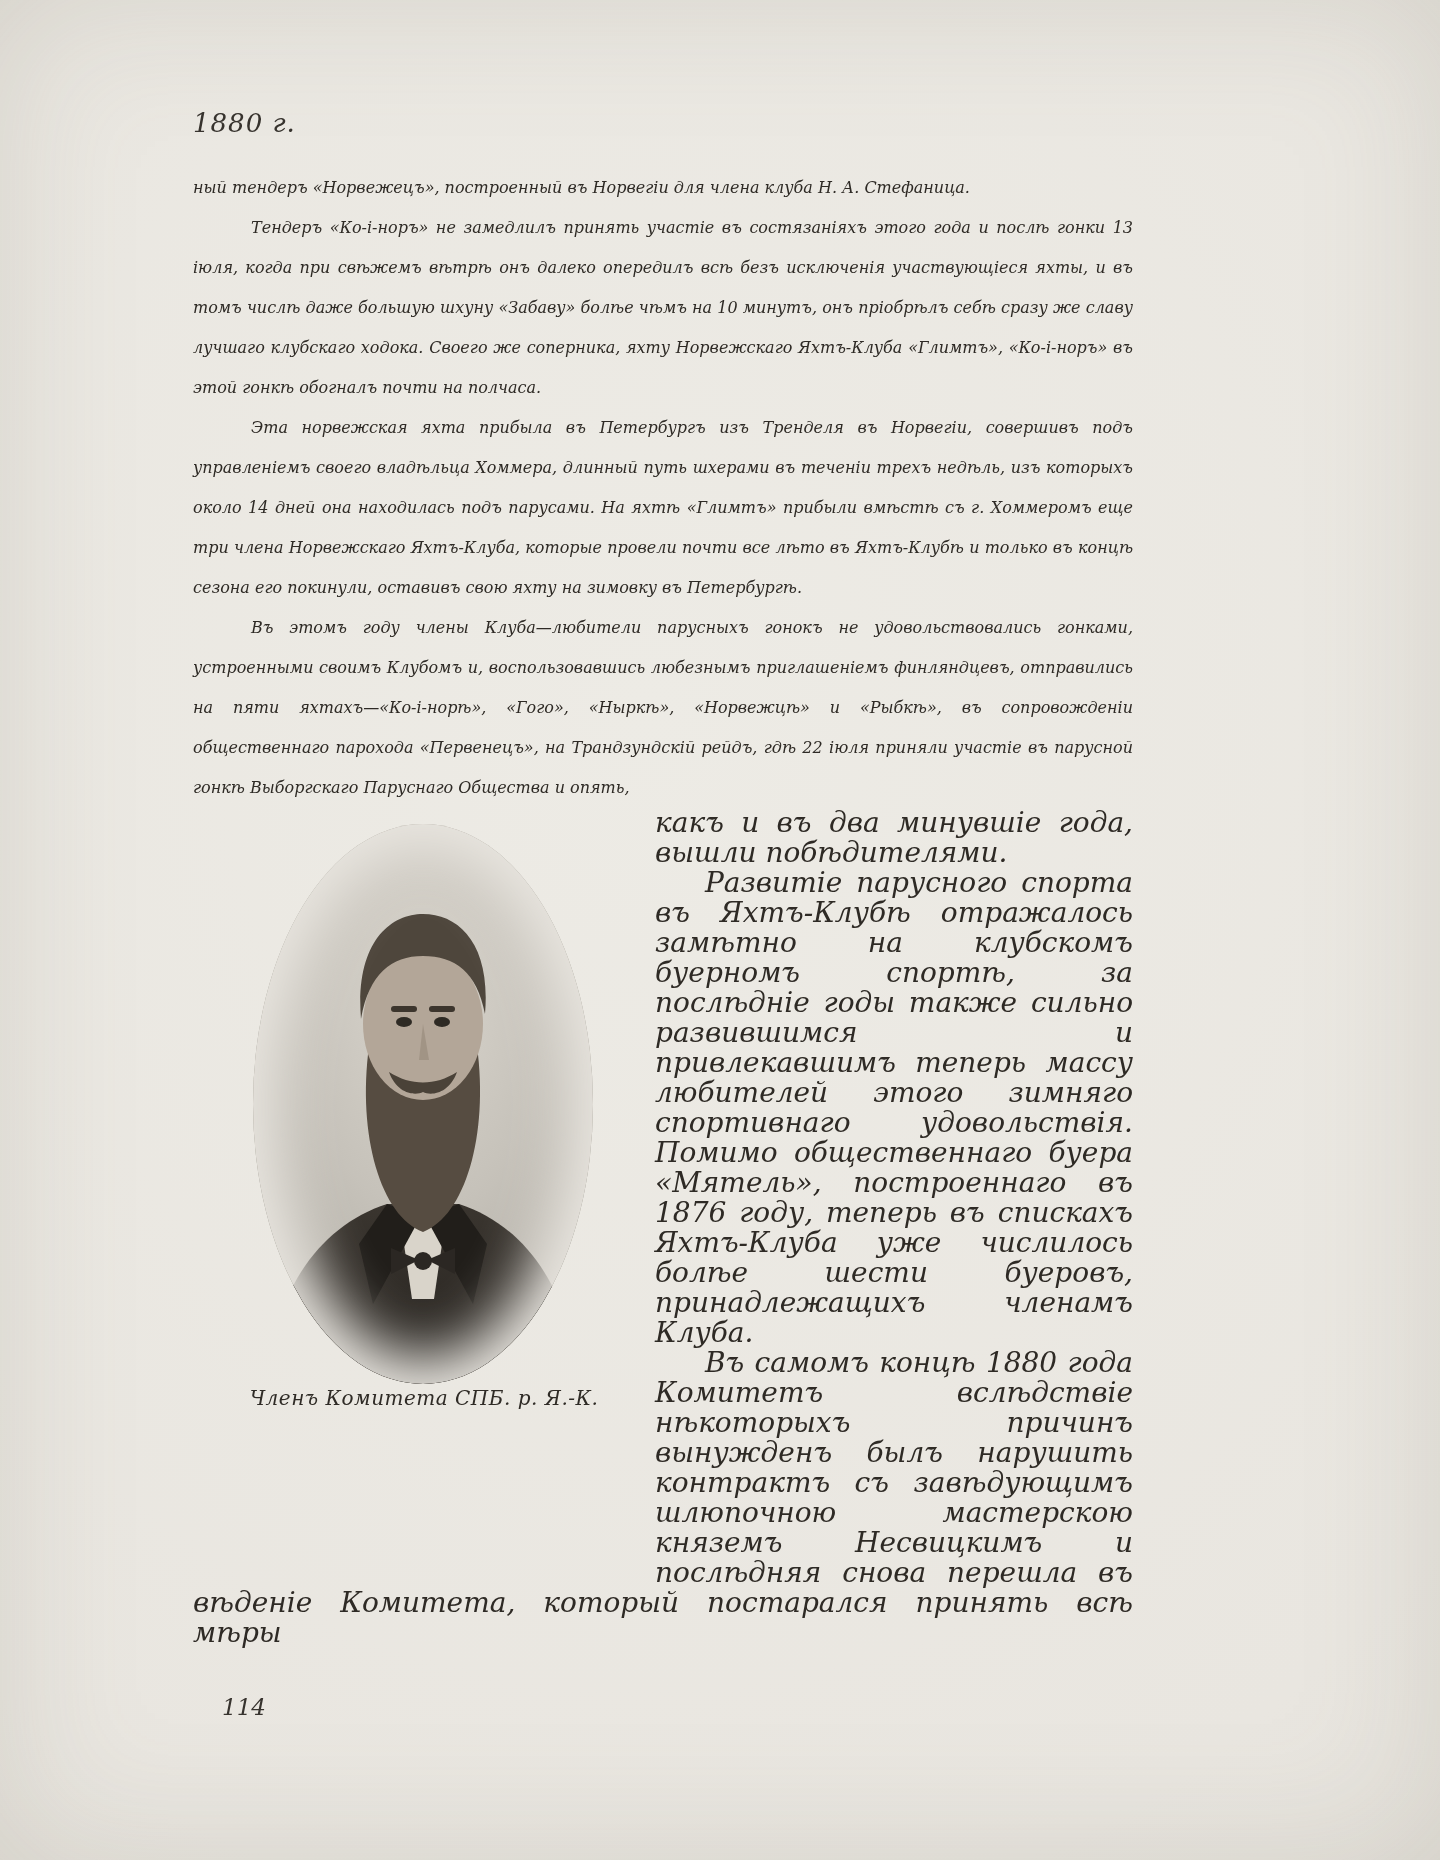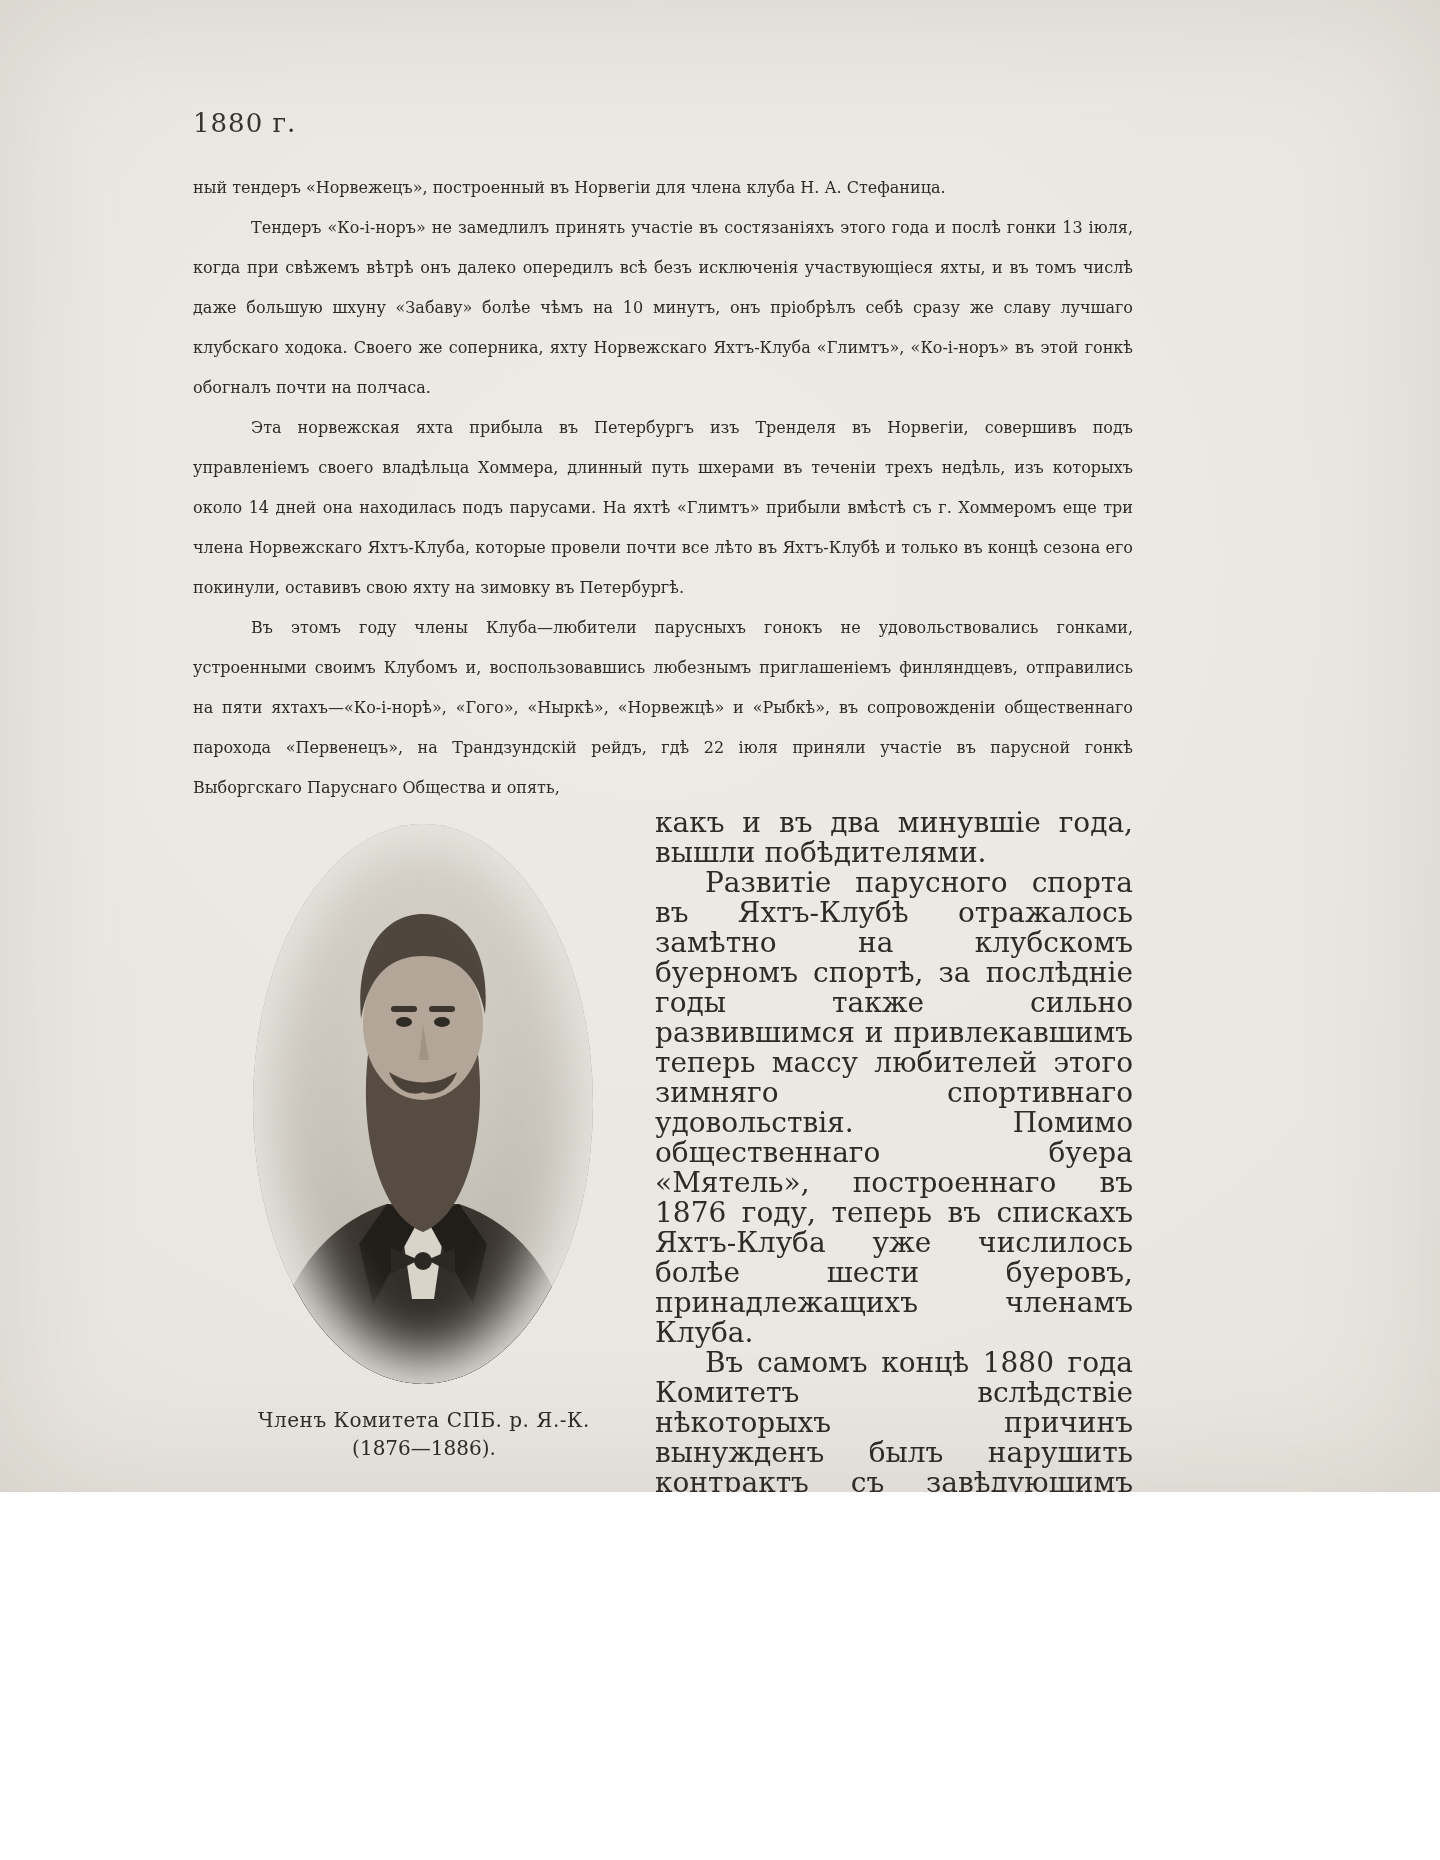--- a/index.html
+++ b/index.html
@@ -2,25 +2,26 @@
 <html lang="ru"><head>
 <meta charset="utf-8">
 <style>
   * { margin: 0; padding: 0; box-sizing: border-box; }
   html, body { width: 1440px; }
   body { font-family: "DejaVu Serif", "Liberation Serif", serif; }
 
   .page {
     position: relative;
     width: 1440px;
-    height: 1492px;
+    height: 1860px;
     background: radial-gradient(135% 120% at 45% 38%, #edebe5 0%, #e9e6e0 55%, #e1deD7 100%);
     box-shadow: inset 0 0 140px rgba(120, 114, 102, 0.18);
     color: #2e2a25;
     overflow: hidden;
+    font-style: italic;
   }
 
   .content {
     position: absolute;
     left: 193px;
     top: 108px;
     width: 940px;
   }
 
   .year-heading {
@@ -60,21 +61,20 @@
   .photo-oval::after {
     content: "";
     position: absolute;
     inset: 0;
     border-radius: 50%;
     box-shadow: inset 0 0 55px 26px #e9e6e0;
     pointer-events: none;
   }
 
   figcaption {
-    margin-top: 22px;
     width: 462px;
     text-align: center;
     color: #2f2b26;
   }
   .cap-line1 { font-size: 20px; line-height: 28px; letter-spacing: 0.5px; }
   .cap-line2 { font-size: 22px; line-height: 30px; font-weight: bold; letter-spacing: 0.5px; }
   .cap-line3 { font-size: 20px; line-height: 28px; }
 
   p.wrap {
     font-size: 28px;
@@ -165,21 +165,20 @@
             <path d="M170,200 L166,236 L176,236 Z" fill="#a19485"></path>
 
             <path d="M136,248 C158,262 182,262 204,248 C196,270 178,272 170,268 C162,272 144,270 136,248 Z" fill="#4a4238"></path>
 
             <path d="M0,420 C40,470 60,520 70,560 L0,560 Z" fill="#8f8b83" opacity="0.45"></path>
             <path d="M340,420 C300,470 280,520 270,560 L340,560 Z" fill="#8f8b83" opacity="0.45"></path>
           </svg>
         </div>
         <figcaption>
           <div class="cap-line1">Членъ Комитета СПБ. р. Я.-К.</div>
-          <div class="cap-line3">(1876—1886).</div>
         </figcaption>
       </figure>
 
       <p class="wrap">какъ и въ два минувшіе года, вышли побѣдителями.</p>
       <p class="wrap indent">Развитіе парусного спорта въ Яхтъ-Клубѣ отражалось замѣтно на клубскомъ буерномъ спортѣ, за послѣдніе годы также сильно развившимся и привлекавшимъ теперь массу любителей этого зимняго спортивнаго удовольствія. Помимо общественнаго буера «Мятель», построеннаго въ 1876 году, теперь въ спискахъ Яхтъ-Клуба уже числилось болѣе шести буеровъ, принадлежащихъ членамъ Клуба.</p>
       <p class="wrap indent">Въ самомъ концѣ 1880 года Комитетъ вслѣдствіе нѣкоторыхъ причинъ вынужденъ былъ нарушить контрактъ съ завѣдующимъ шлюпочною мастерскою княземъ Несвицкимъ и послѣдняя снова перешла въ вѣденіе Комитета, который постарался принять всѣ мѣры</p>
 
     </div>
 
   </div>

